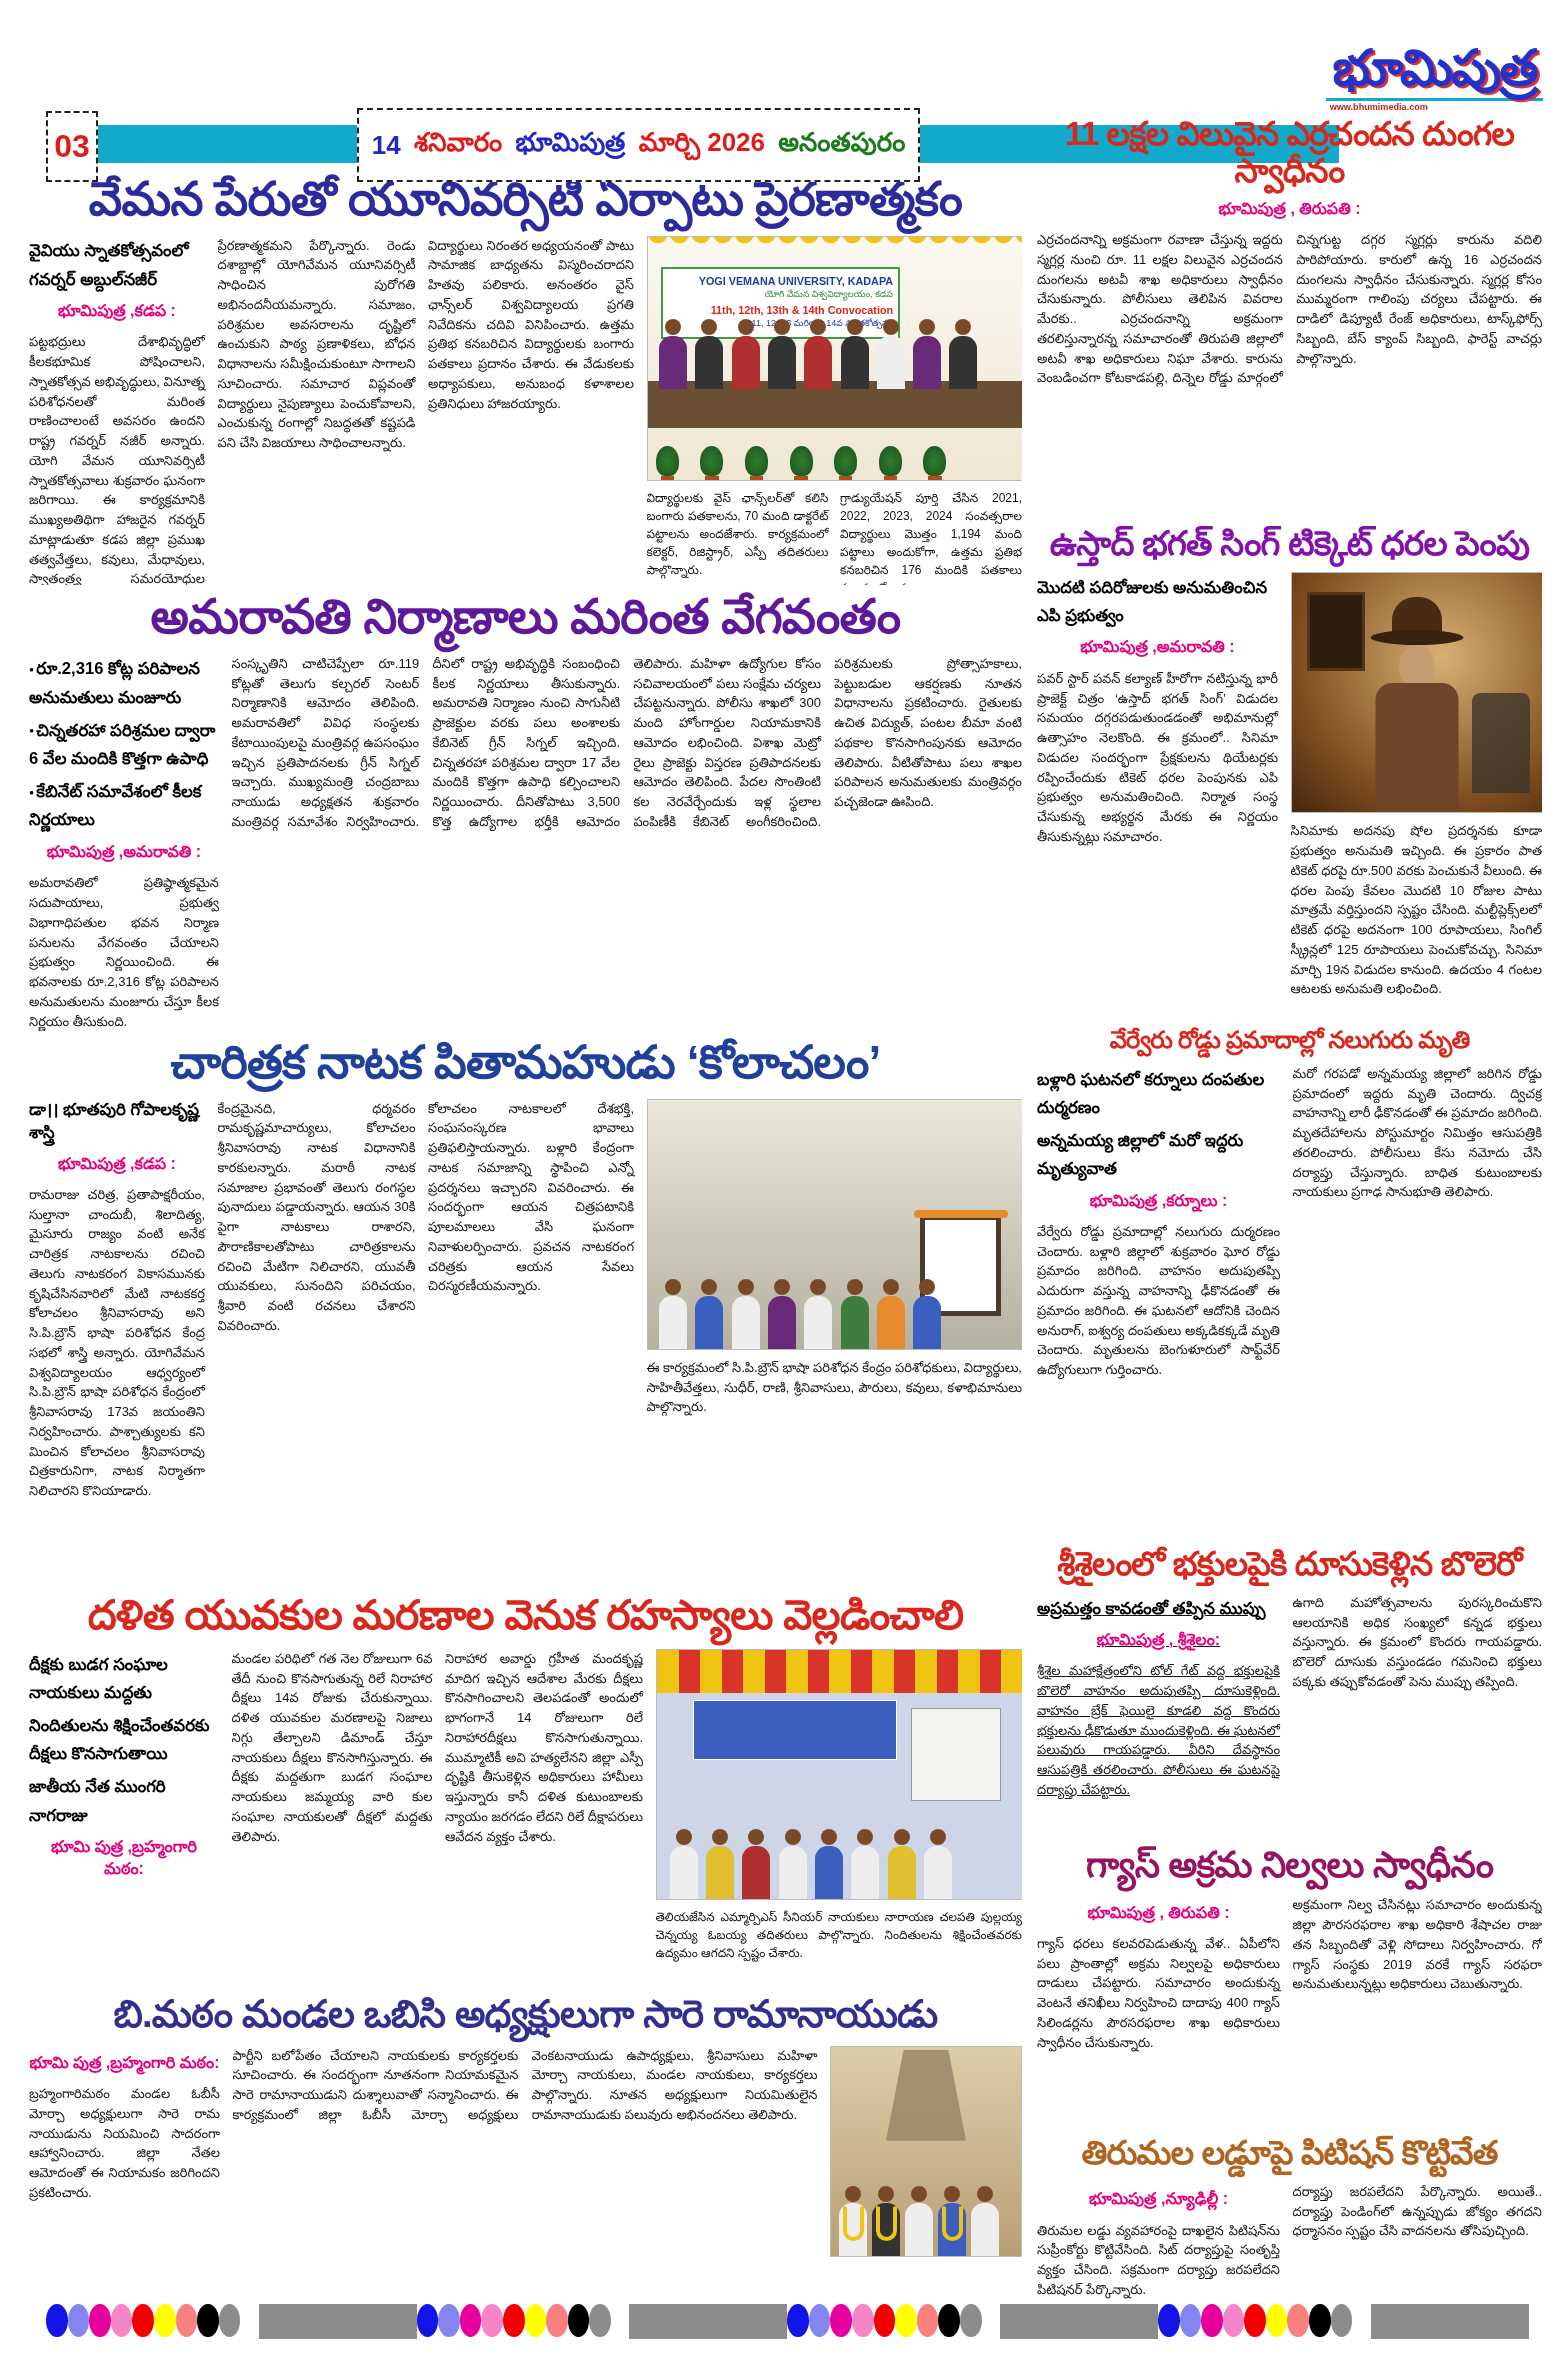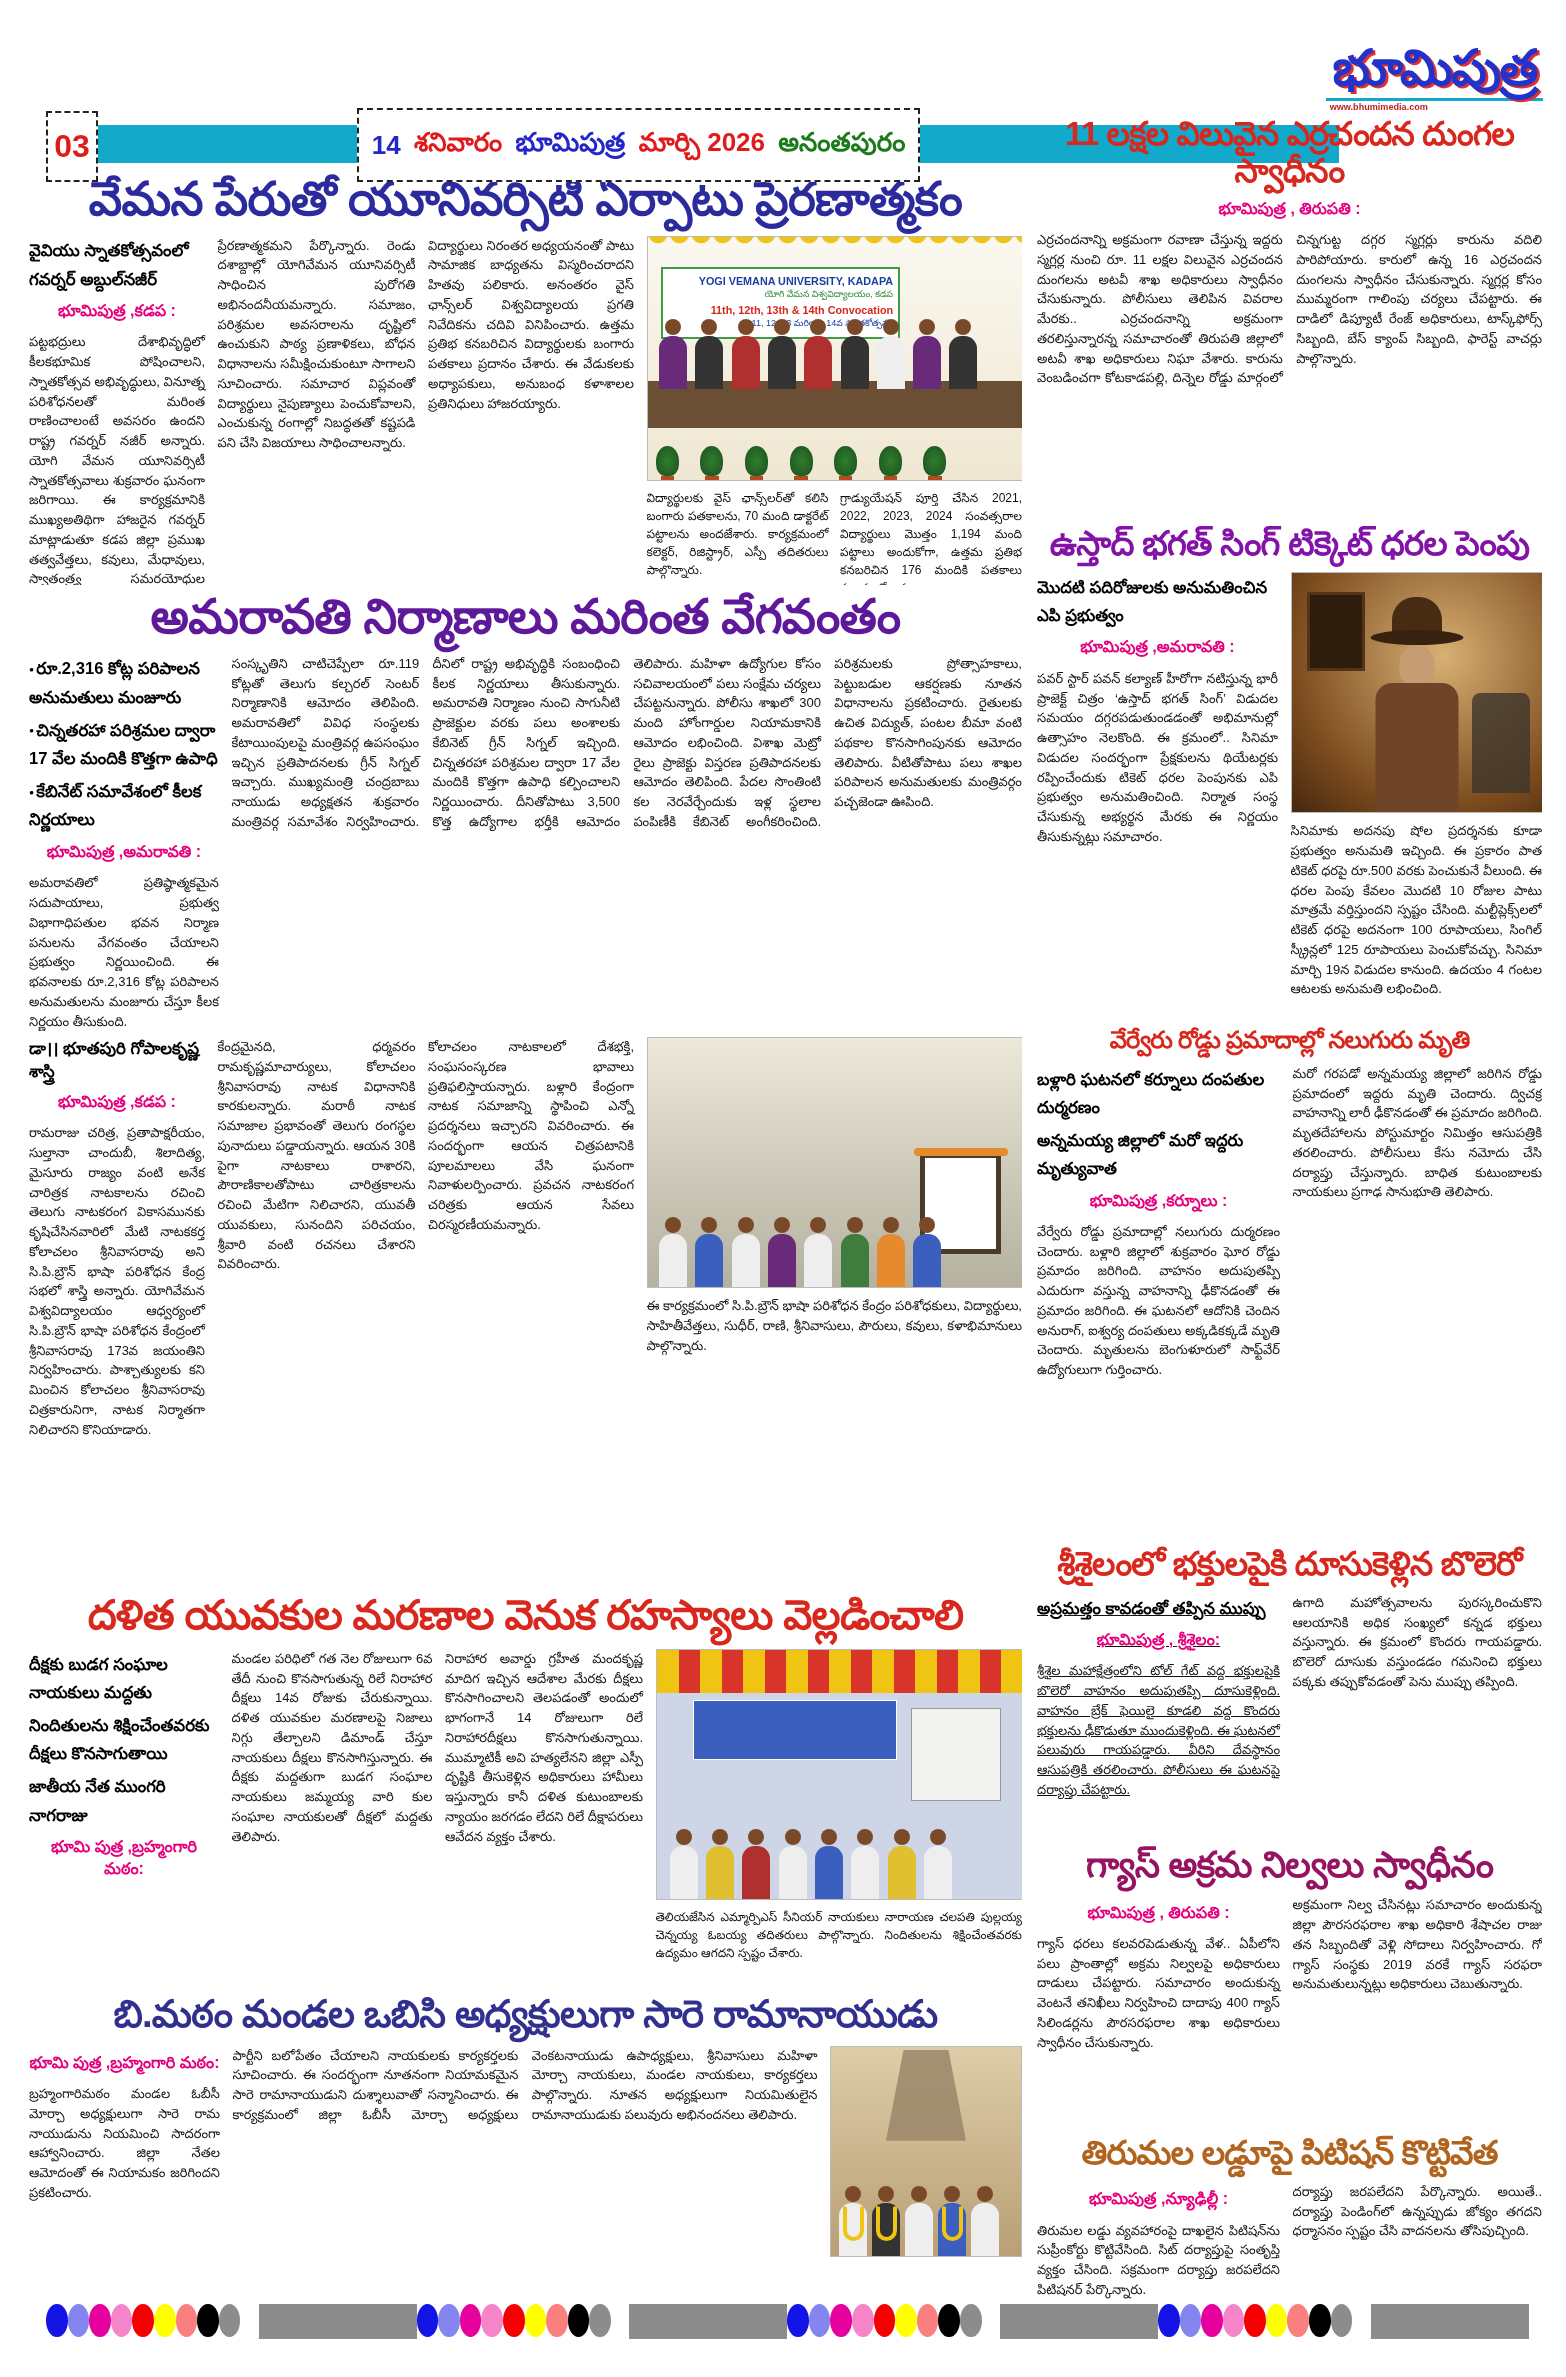--- a/index.html
+++ b/index.html
@@ -159,30 +159,31 @@
         </div>
       </div>
     </div>
   </div>
 
   <div class="art" style="left:29px;top:590px;width:993px;height:441px;">
     <div class="hl hl-purple" style="font-size:48px;">అమరావతి నిర్మాణాలు మరింత వేగవంతం</div>
     <div class="row">
       <div style="width:190px;">
         <div class="sub"><span class="b">రూ.2,316 కోట్ల పరిపాలన అనుమతులు మంజూరు</span></div>
-        <div class="sub"><span class="b">చిన్నతరహా పరిశ్రమల ద్వారా 17 వేల మందికి కొత్తగా ఉపాధి</span></div>
+        <div class="sub"><span class="b">చిన్నతరహా పరిశ్రమల ద్వారా 6 వేల మందికి కొత్తగా ఉపాధి</span></div>
         <div class="sub"><span class="b">కేబినేట్ సమావేశంలో కీలక నిర్ణయాలు</span></div>
         <div class="dl">భూమిపుత్ర ,అమరావతి :</div>
         <div class="body">అమరావతిలో ప్రతిష్ఠాత్మకమైన సదుపాయాలు, ప్రభుత్వ విభాగాధిపతుల భవన నిర్మాణ పనులను వేగవంతం చేయాలని ప్రభుత్వం నిర్ణయించింది. ఈ భవనాలకు రూ.2,316 కోట్ల పరిపాలన అనుమతులను మంజూరు చేస్తూ కీలక నిర్ణయం తీసుకుంది.</div>
       </div>
       <div class="body mc4" style="flex:1;height:347px;">సంస్కృతిని చాటిచెప్పేలా రూ.119 కోట్లతో తెలుగు కల్చరల్ సెంటర్ నిర్మాణానికి ఆమోదం తెలిపింది. అమరావతిలో వివిధ సంస్థలకు కేటాయింపులపై మంత్రివర్గ ఉపసంఘం ఇచ్చిన ప్రతిపాదనలకు గ్రీన్ సిగ్నల్ ఇచ్చారు. ముఖ్యమంత్రి చంద్రబాబు నాయుడు అధ్యక్షతన శుక్రవారం మంత్రివర్గ సమావేశం నిర్వహించారు. దీనిలో రాష్ట్ర అభివృద్ధికి సంబంధించి కీలక నిర్ణయాలు తీసుకున్నారు. అమరావతి నిర్మాణం నుంచి సాగునీటి ప్రాజెక్టుల వరకు పలు అంశాలకు కేబినెట్ గ్రీన్ సిగ్నల్ ఇచ్చింది. చిన్నతరహా పరిశ్రమల ద్వారా 17 వేల మందికి కొత్తగా ఉపాధి కల్పించాలని నిర్ణయించారు. దీనితోపాటు 3,500 కొత్త ఉద్యోగాల భర్తీకి ఆమోదం తెలిపారు. మహిళా ఉద్యోగుల కోసం సచివాలయంలో పలు సంక్షేమ చర్యలు చేపట్టనున్నారు. పోలీసు శాఖలో 300 మంది హోంగార్డుల నియామకానికి ఆమోదం లభించింది. విశాఖ మెట్రో రైలు ప్రాజెక్టు విస్తరణ ప్రతిపాదనలకు ఆమోదం తెలిపింది. పేదల సొంతింటి కల నెరవేర్చేందుకు ఇళ్ల స్థలాల పంపిణీకి కేబినెట్ అంగీకరించింది. పరిశ్రమలకు ప్రోత్సాహకాలు, పెట్టుబడుల ఆకర్షణకు నూతన విధానాలను ప్రకటించారు. రైతులకు ఉచిత విద్యుత్, పంటల బీమా వంటి పథకాల కొనసాగింపునకు ఆమోదం తెలిపారు. వీటితోపాటు పలు శాఖల పరిపాలన అనుమతులకు మంత్రివర్గం పచ్చజెండా ఊపింది.</div>
     </div>
   </div>
 
   <div class="art" style="left:29px;top:1037px;width:993px;height:527px;">
+    <div class="hl hl-blue2" style="font-size:46px;">చారిత్రక నాటక పితామహుడు ‘కోలాచలం’</div>
     <div class="row">
       <div style="width:176px;">
         <div class="byline">డా।। భూతపురి గోపాలకృష్ణ శాస్త్రి</div>
         <div class="dl">భూమిపుత్ర ,కడప :</div>
         <div class="body">రామరాజు చరిత్ర, ప్రతాపాక్షరీయం, సుల్తానా చాందుబీ, శిలాదిత్య, మైసూరు రాజ్యం వంటి అనేక చారిత్రక నాటకాలను రచించి తెలుగు నాటకరంగ వికాసమునకు కృషిచేసినవారిలో మేటి నాటకకర్త కోలాచలం శ్రీనివాసరావు అని సి.పి.బ్రౌన్ భాషా పరిశోధన కేంద్ర సభలో శాస్త్రి అన్నారు. యోగివేమన విశ్వవిద్యాలయం ఆధ్వర్యంలో సి.పి.బ్రౌన్ భాషా పరిశోధన కేంద్రంలో శ్రీనివాసరావు 173వ జయంతిని నిర్వహించారు. పాశ్చాత్యులకు కని మించిన కోలాచలం శ్రీనివాసరావు చిత్రకారునిగా, నాటక నిర్మాతగా నిలిచారని కొనియాడారు.</div>
       </div>
       <div class="body" style="width:198px;">కేంద్రమైనది, ధర్మవరం రామకృష్ణమాచార్యులు, కోలాచలం శ్రీనివాసరావు నాటక విధానానికి కారకులన్నారు. మరాఠీ నాటక సమాజాల ప్రభావంతో తెలుగు రంగస్థల పునాదులు పడ్డాయన్నారు. ఆయన 30కి పైగా నాటకాలు రాశారని, పౌరాణికాలతోపాటు చారిత్రకాలను రచించి మేటిగా నిలిచారని, యువతీ యువకులు, సునందిని పరిచయం, శ్రీవారి వంటి రచనలు చేశారని వివరించారు.</div>
       <div class="body" style="width:206px;">కోలాచలం నాటకాలలో దేశభక్తి, సంఘసంస్కరణ భావాలు ప్రతిఫలిస్తాయన్నారు. బళ్లారి కేంద్రంగా నాటక సమాజాన్ని స్థాపించి ఎన్నో ప్రదర్శనలు ఇచ్చారని వివరించారు. ఈ సందర్భంగా ఆయన చిత్రపటానికి పూలమాలలు వేసి ఘనంగా నివాళులర్పించారు. ప్రవచన నాటకరంగ చరిత్రకు ఆయన సేవలు చిరస్మరణీయమన్నారు.</div>
       <div class="stack" style="flex:1;">
         <div class="photo ph-kola" style="width:100%;height:249px;">

